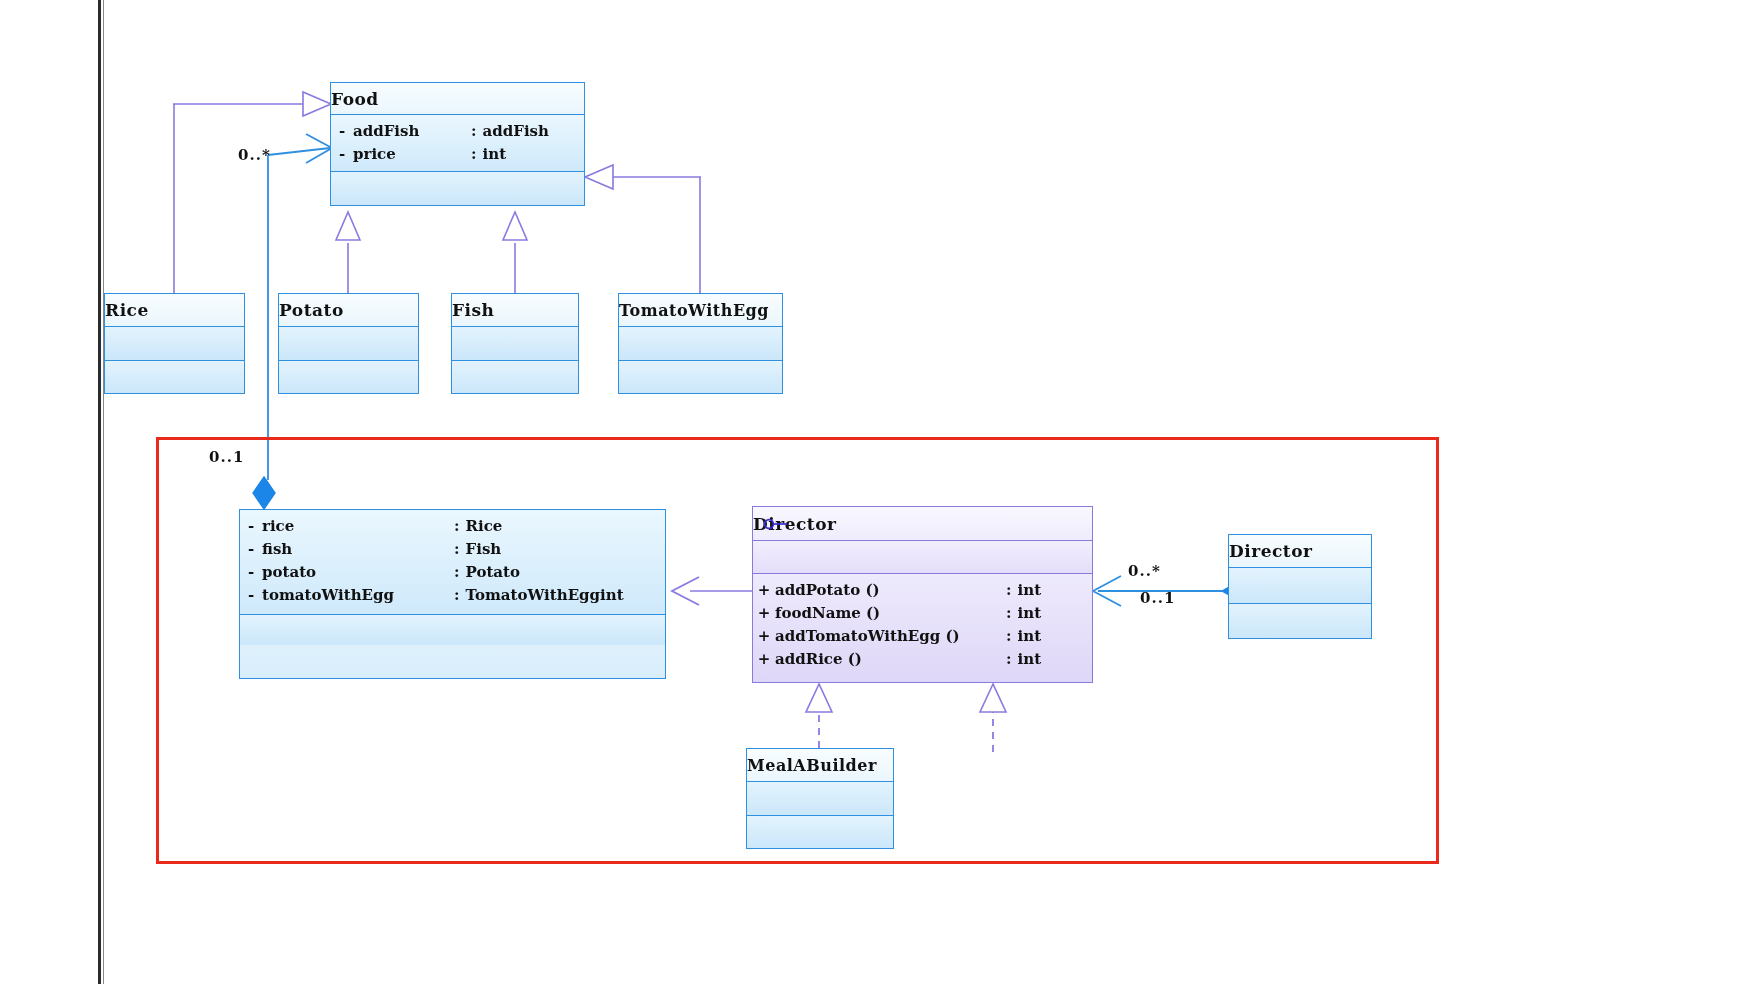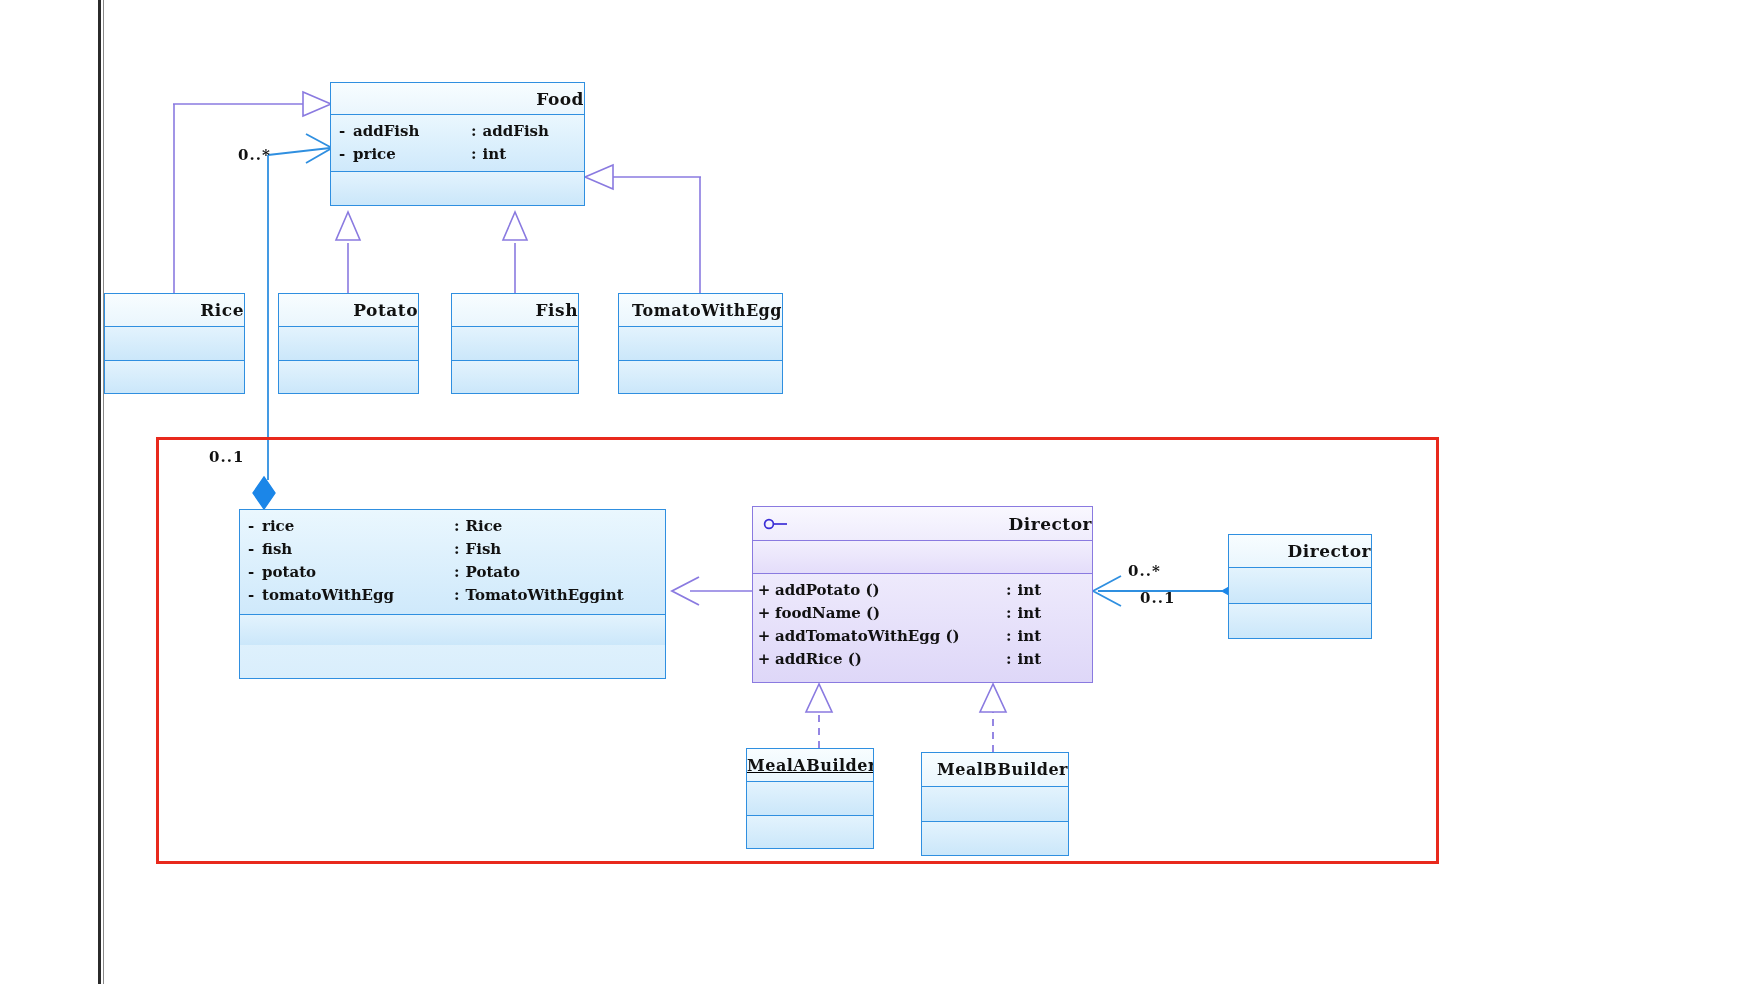--- a/index.html
+++ b/index.html
@@ -45,21 +45,21 @@
     background: linear-gradient(to bottom, #f2fafe 0%, #d9eefc 100%);
     font-family: "DejaVu Serif", serif;
   }
   .uml .comp {
     box-sizing: border-box;
     border-bottom: 1.5px solid #2f8fe0;
     position: relative;
   }
   .uml .comp:last-child { border-bottom: none; }
   .uml .title {
-    text-align: right;
+    text-align: left;
     font-size: 17px;
     font-weight: bold;
     color: #111;
     letter-spacing: .5px;
     background: linear-gradient(to bottom, #f8fdff 0%, #eaf6fd 100%);
     white-space: nowrap;
     overflow: hidden;
   }
   .uml .rows {
     padding: 5px 0 5px 0;
@@ -280,31 +280,26 @@
       </div>
       <div class="row">
         <span class="vis">+</span>
         <span class="nm" style="width:225px">addRice ()</span>
         <span class="sep">:</span>
         <span class="ty">int</span>
       </div>
     </div>
   </div>
 
-  <div class="uml" style="left:746px;top:748px;width:128px;height:101px;text-decoration:underline;">
+  <div class="uml" style="left:746px;top:748px;width:148px;height:101px;">
     <div class="comp title" style="height:33px;line-height:33px;font-size:16px;">MealABuilder</div>
     <div class="comp empty" style="height:34px;"></div>
     <div class="comp empty" style="height:32px;"></div>
   </div>
 
-  <div class="uml" style="left:921px;top:752px;width:148px;height:104px;">
-    <div class="comp title" style="height:34px;line-height:34px;font-size:16px;">MealBBuilder</div>
-    <div class="comp empty" style="height:35px;"></div>
-    <div class="comp empty" style="height:33px;"></div>
-  </div>
 
   <div class="uml" style="left:1228px;top:534px;width:144px;height:105px;">
     <div class="comp title" style="height:33px;line-height:33px;">Director</div>
     <div class="comp empty" style="height:36px;"></div>
     <div class="comp empty" style="height:34px;"></div>
   </div>
 
 </div>
 
 </body></html>

